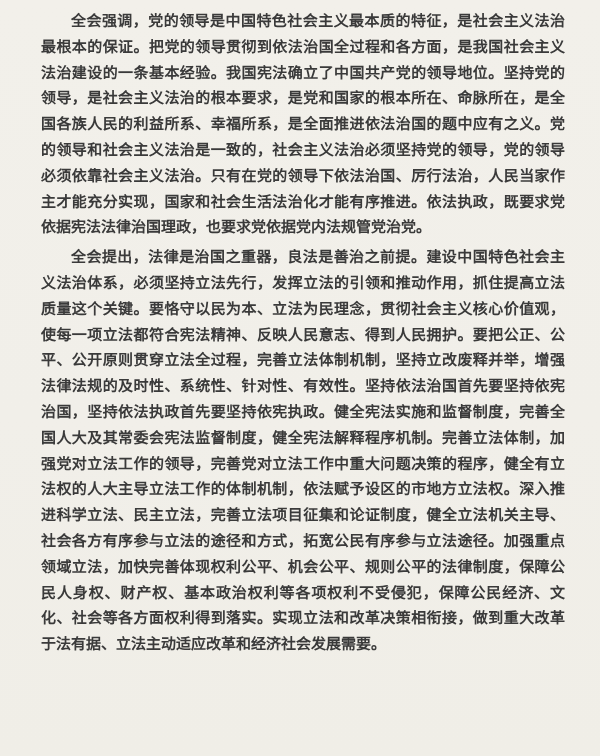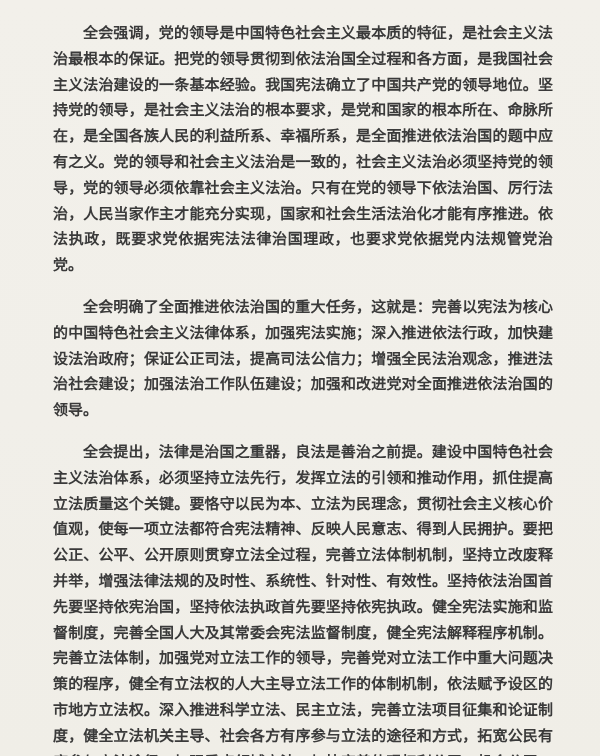--- a/index.html
+++ b/index.html
@@ -15,33 +15,32 @@
   }
   .page {
     box-sizing: border-box;
     width: 600px;
     height: 756px;
     padding: 4px 31px 0 37px;
     overflow: hidden;
     background: linear-gradient(180deg, #f2f0ea 0%, #f1efe9 55%, #f0eee7 100%);
   }
   p.para {
-    margin: 16px;
+    margin: 4px;
     padding: 0;
     text-indent: 2em;
     text-align: justify;
     text-justify: inter-ideograph;
     font-size: 15px;
     line-height: 25.8px;
     font-weight: 600;
     color: #3a3a3a;
     word-break: normal;
     overflow-wrap: break-word;
   }
 </style>
 </head>
 <body>
 
 <main class="page">
   <p class="para">全会强调，党的领导是中国特色社会主义最本质的特征，是社会主义法治最根本的保证。把党的领导贯彻到依法治国全过程和各方面，是我国社会主义法治建设的一条基本经验。我国宪法确立了中国共产党的领导地位。坚持党的领导，是社会主义法治的根本要求，是党和国家的根本所在、命脉所在，是全国各族人民的利益所系、幸福所系，是全面推进依法治国的题中应有之义。党的领导和社会主义法治是一致的，社会主义法治必须坚持党的领导，党的领导必须依靠社会主义法治。只有在党的领导下依法治国、厉行法治，人民当家作主才能充分实现，国家和社会生活法治化才能有序推进。依法执政，既要求党依据宪法法律治国理政，也要求党依据党内法规管党治党。</p>
-  <p class="para">全会明确了全面推进依法治国的重大任务，这就是：完善以宪法为核心的中国特色社会主义法律体系，加强宪法实施；深入推进依法行政，加快建设法治政府；保证公正司法，提高司法公信力；增强全民法治观念，推进法治社会建设；加强法治工作队伍建设；加强和改进党对全面推进依法治国的领导。</p>
   <p class="para">全会提出，法律是治国之重器，良法是善治之前提。建设中国特色社会主义法治体系，必须坚持立法先行，发挥立法的引领和推动作用，抓住提高立法质量这个关键。要恪守以民为本、立法为民理念，贯彻社会主义核心价值观，使每一项立法都符合宪法精神、反映人民意志、得到人民拥护。要把公正、公平、公开原则贯穿立法全过程，完善立法体制机制，坚持立改废释并举，增强法律法规的及时性、系统性、针对性、有效性。坚持依法治国首先要坚持依宪治国，坚持依法执政首先要坚持依宪执政。健全宪法实施和监督制度，完善全国人大及其常委会宪法监督制度，健全宪法解释程序机制。完善立法体制，加强党对立法工作的领导，完善党对立法工作中重大问题决策的程序，健全有立法权的人大主导立法工作的体制机制，依法赋予设区的市地方立法权。深入推进科学立法、民主立法，完善立法项目征集和论证制度，健全立法机关主导、社会各方有序参与立法的途径和方式，拓宽公民有序参与立法途径。加强重点领域立法，加快完善体现权利公平、机会公平、规则公平的法律制度，保障公民人身权、财产权、基本政治权利等各项权利不受侵犯，保障公民经济、文化、社会等各方面权利得到落实。实现立法和改革决策相衔接，做到重大改革于法有据、立法主动适应改革和经济社会发展需要。</p>
 </main>
 
 </body></html>

